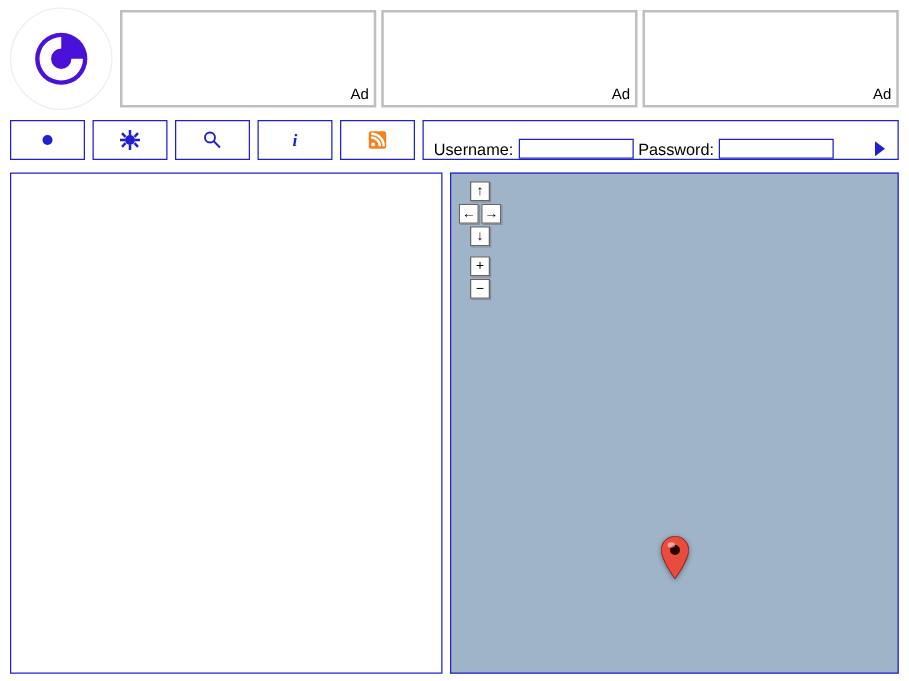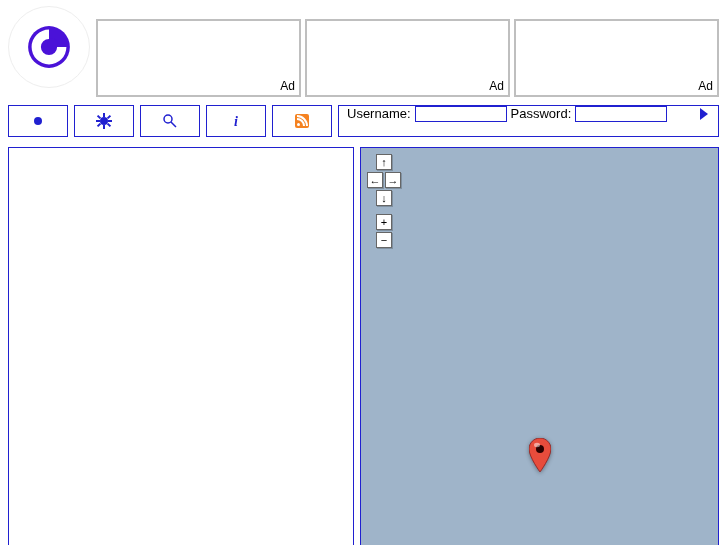--- a/index.html
+++ b/index.html
@@ -26,21 +26,21 @@
     display: flex;
     align-items: center;
     justify-content: center;
     flex-shrink: 0;
   }
   .logo svg { width: 58px; height: 58px; }
   .ads {
     display: flex;
     gap: 4px;
     flex: 1;
-    margin-top: 13px;
+    margin-top: 2px;
     border-radius: 17px;
   }
   .ad-box {
     flex: 1;
     height: 78px;
     border: 2px solid #bfbfbf;
     position: relative;
     background: #fff;
   }
   .ad-box span {
@@ -64,21 +64,21 @@
     display: flex;
     align-items: center;
     justify-content: center;
     cursor: pointer;
   }
   .tool-btn svg { width: 16px; height: 16px; }
   .login-box {
     flex: 1;
     border: 1px solid #2020d0;
     display: flex;
-    align-items: flex-start;
+    align-items: flex-end;
     padding: 0 8px;
     gap: 4px;
     height: 32px;
   }
   .login-box label { font-size: 13px; color: #000; }
   .login-box input {
     width: 92px;
     height: 16px;
     border: 1px solid #2020d0;
     background: #fff;

